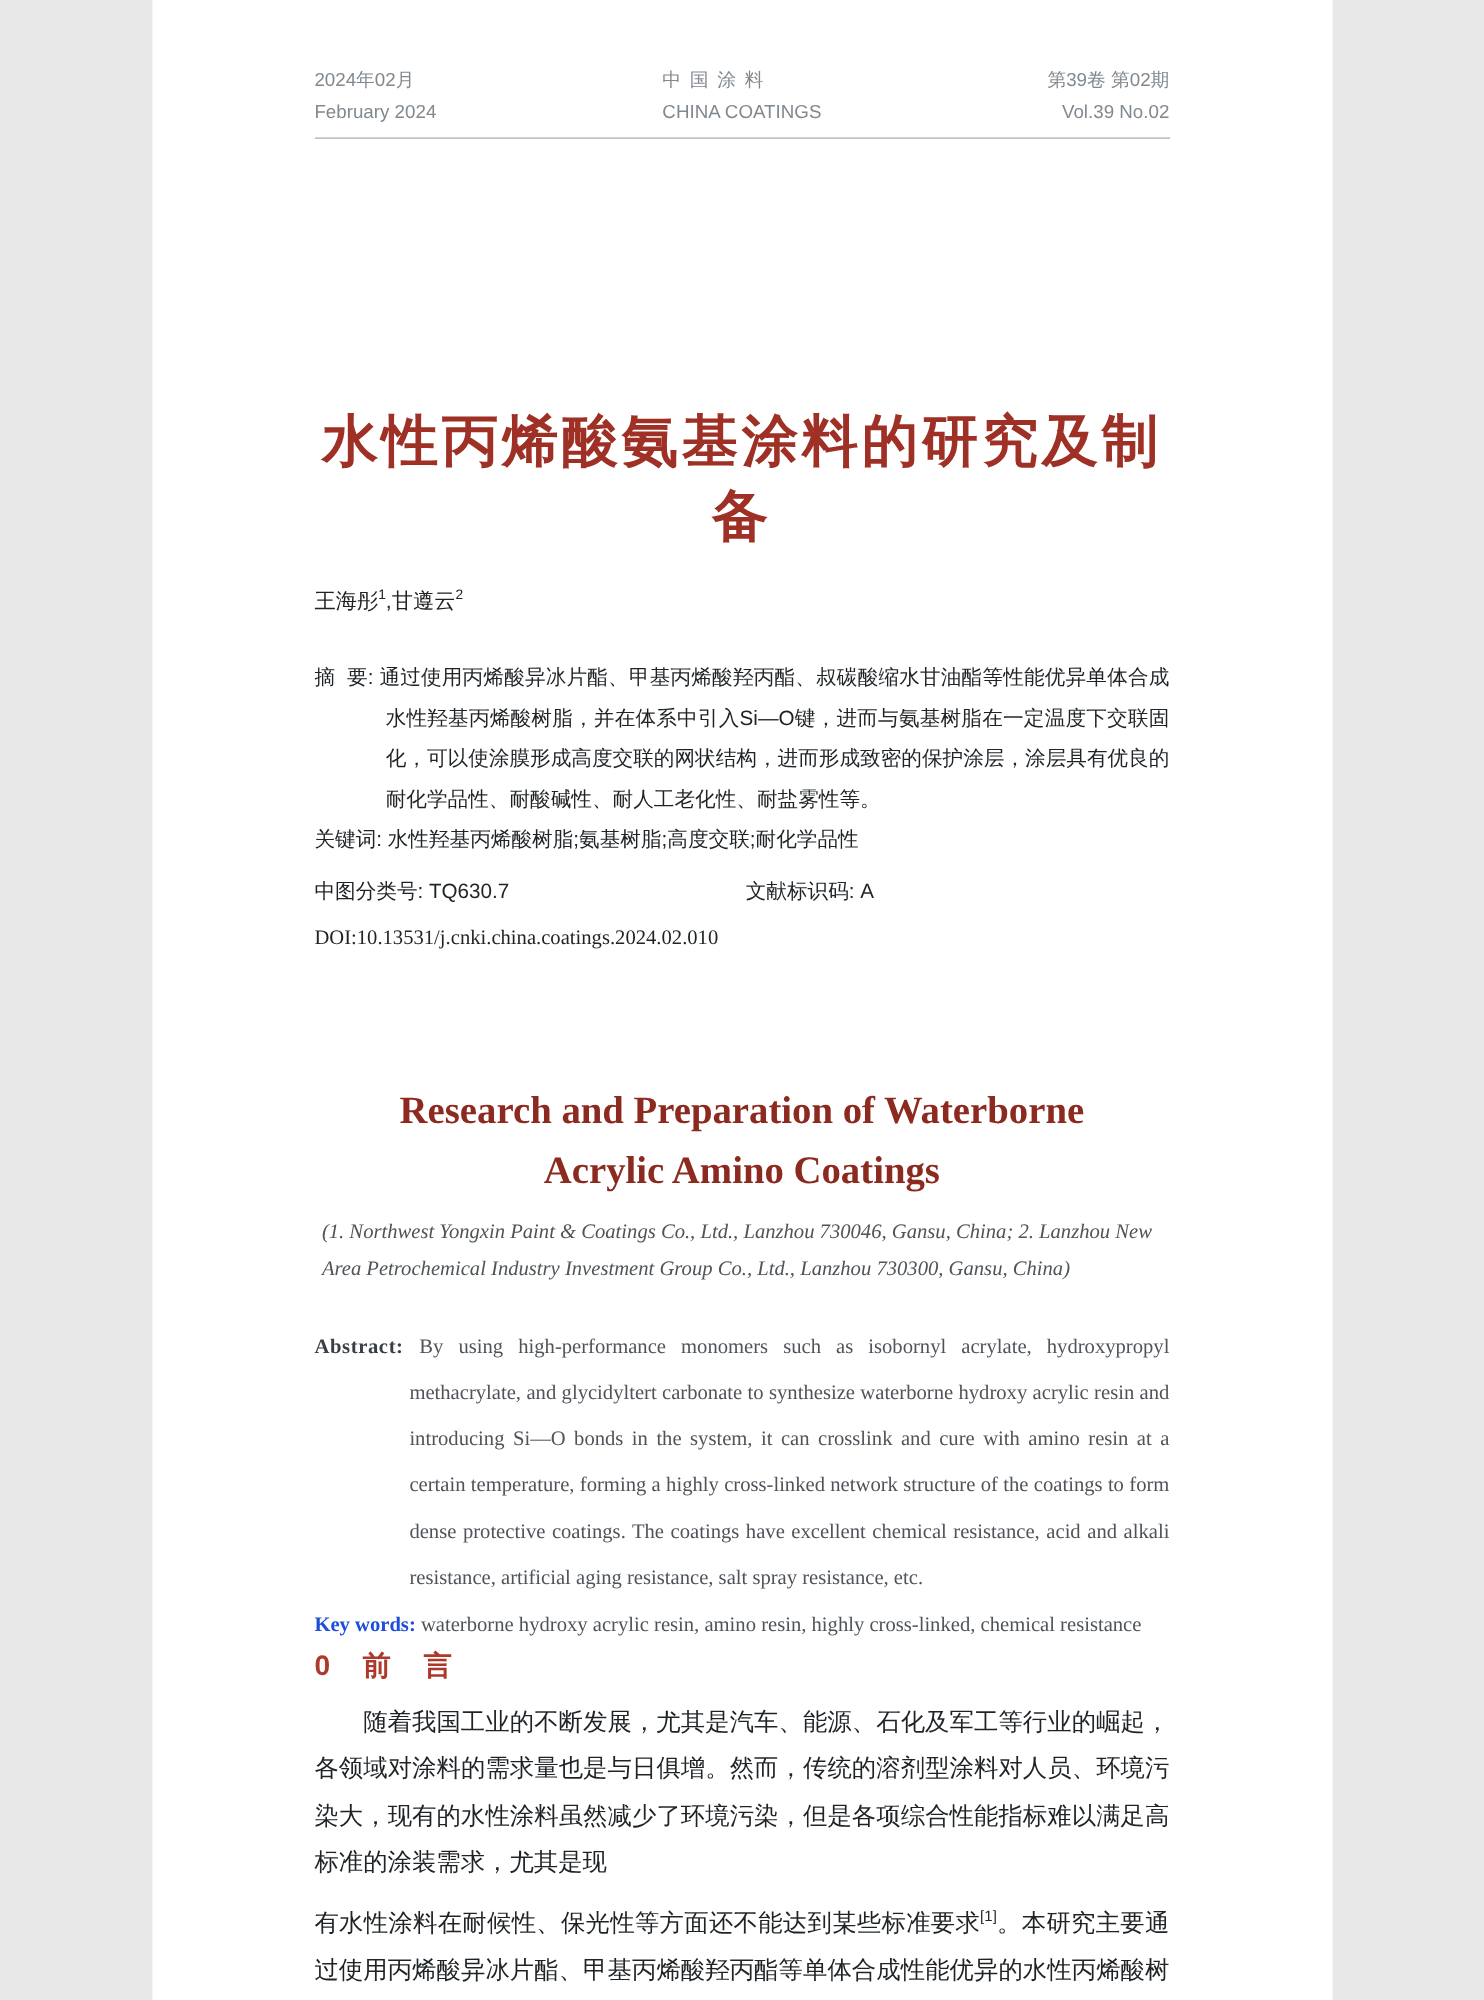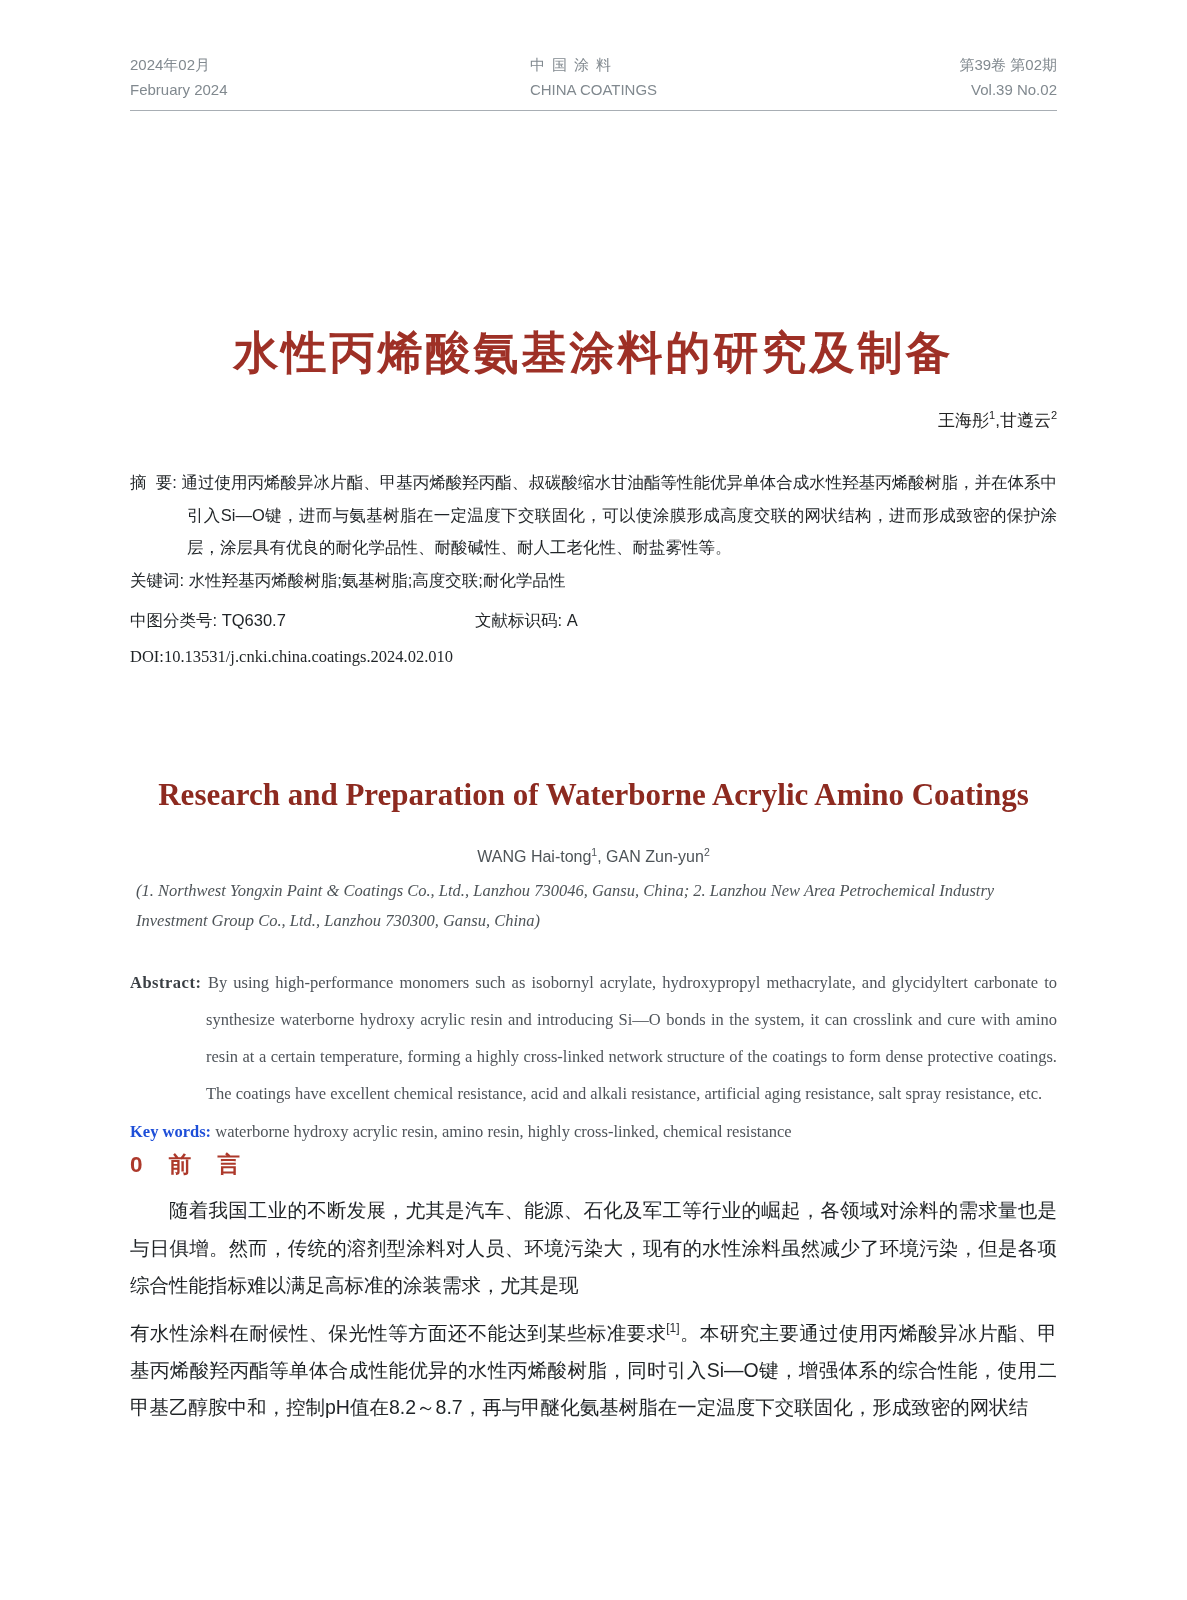--- a/index.html
+++ b/index.html
@@ -1,38 +1,38 @@
 <!DOCTYPE html>
 <html><head>
 <meta charset="utf-8">
 <style>
   html,body{margin:0;padding:0;background:#e8e8e8;}
   .page{
-    width:1187px;height:1600px;background:#ffffff;position:relative;
+    width:944px;height:1600px;background:#ffffff;position:relative;
     margin:0 auto;overflow:hidden;
     font-family:"Liberation Sans",sans-serif;color:#26292c;
     box-sizing:border-box;padding:0 130px;
   }
   
   .jheader{
     padding-top:52px;padding-bottom:8px;
     display:flex;justify-content:space-between;align-items:flex-end;
     border-bottom:1px solid #a8aeb4;
     color:#81898f;font-size:15px;line-height:25px;
   }
   .jheader .cell{white-space:nowrap;}
   .jheader .center{}
   .jheader .center .cn{letter-spacing:7px;}
   .jheader .right{text-align:right;}
   
   .cn-title{
     margin-top:212px;text-align:center;
     font-size:45px;font-weight:bold;color:#9e3026;letter-spacing:3px;
   }
-  .cn-authors{margin-top:26px;text-align:right;font-size:17px;color:#222;}
+  .cn-authors{margin-top:26px;text-align:left;font-size:17px;color:#222;}
   .cn-authors sup{font-size:11px;}
   .cn-affil{margin-top:11px;text-align:center;font-size:16px;color:#222;}
   
   .cn-abstract{
     margin-top:34px;font-size:16.5px;line-height:32.5px;color:#1f2326;
     text-align:justify;padding-left:57px;text-indent:-57px;
   }
   .cn-abstract .lbl{white-space:pre;}
   .cn-keywords{font-size:16.5px;line-height:32.5px;color:#1f2326;}
   
@@ -121,23 +121,20 @@
       <span>中图分类号: </span><span>TQ630.7</span>
     </div>
     <div class="m2">
       <span>文献标识码: </span><span>A</span>
     </div>
   </div>
   <div class="doi">DOI:10.13531/j.cnki.china.coatings.2024.02.010</div>
 
   <h2 class="en-title" style="margin:104px 0 0 0;">Research and Preparation of Waterborne Acrylic Amino Coatings</h2>
 
-  <div class="en-authors">
-    <span>WANG Hai-tong</span><sup>1</sup><span>, </span><span>GAN Zun-yun</span><sup>2</sup>
-  </div>
 
   <div class="en-affil">(1. Northwest Yongxin Paint &amp; Coatings Co., Ltd., Lanzhou 730046, Gansu, China; 2. Lanzhou New Area Petrochemical Industry Investment Group Co., Ltd., Lanzhou 730300, Gansu, China)</div>
 
   <div class="en-abstract">
     <span class="lbl">Abstract: </span><span>By using high-performance monomers such as isobornyl acrylate, hydroxypropyl methacrylate, and glycidyltert carbonate to synthesize waterborne hydroxy acrylic resin and introducing Si—O bonds in the system, it can crosslink and cure with amino resin at a certain temperature, forming a highly cross-linked network structure of the coatings to form dense protective coatings. The coatings have excellent chemical resistance, acid and alkali resistance, artificial aging resistance, salt spray resistance, etc.</span>
   </div>
   <div class="en-keywords">
     <span class="lbl">Key words: </span><span>waterborne hydroxy acrylic resin, amino resin, highly cross-linked, chemical resistance</span>
   </div>
 

